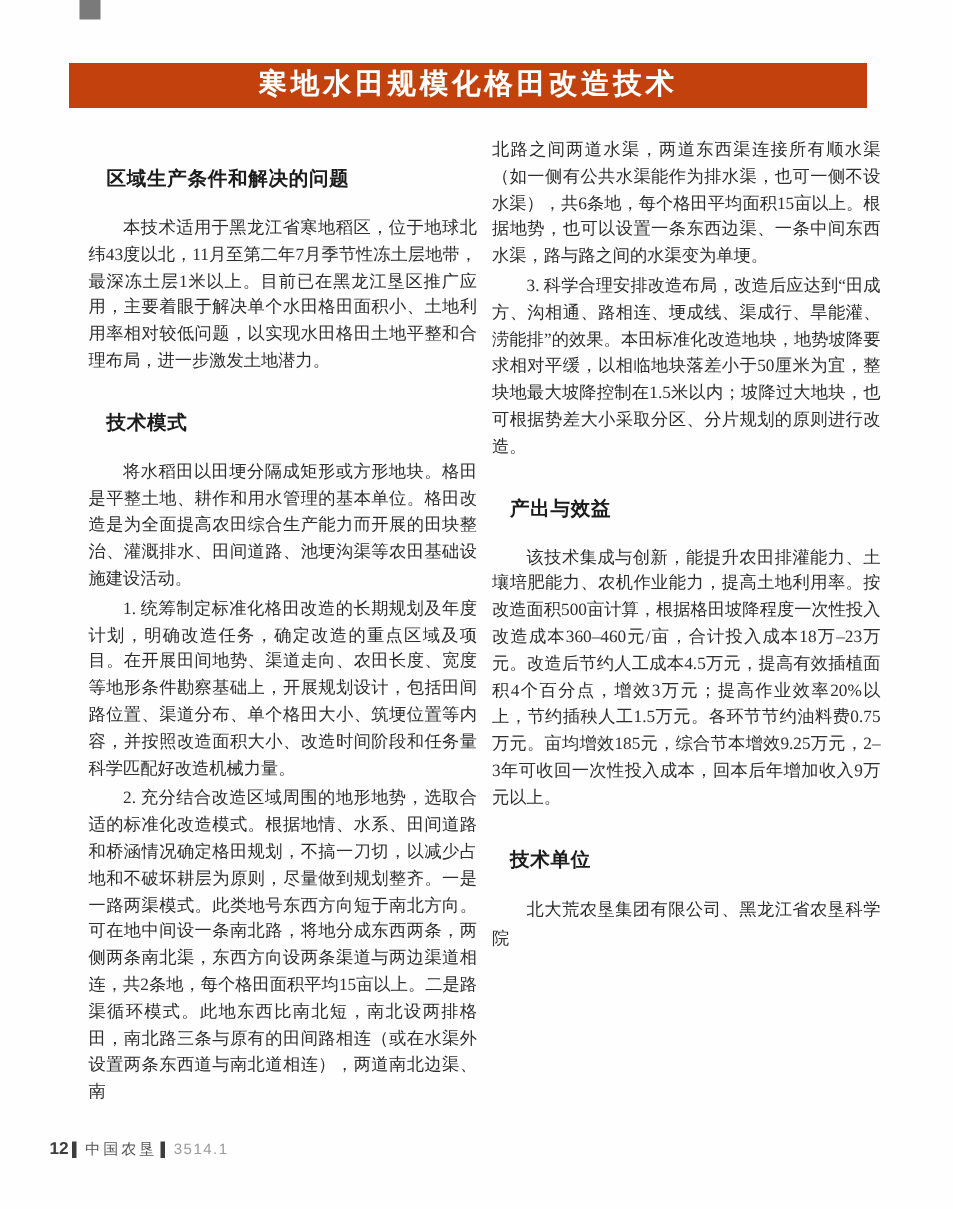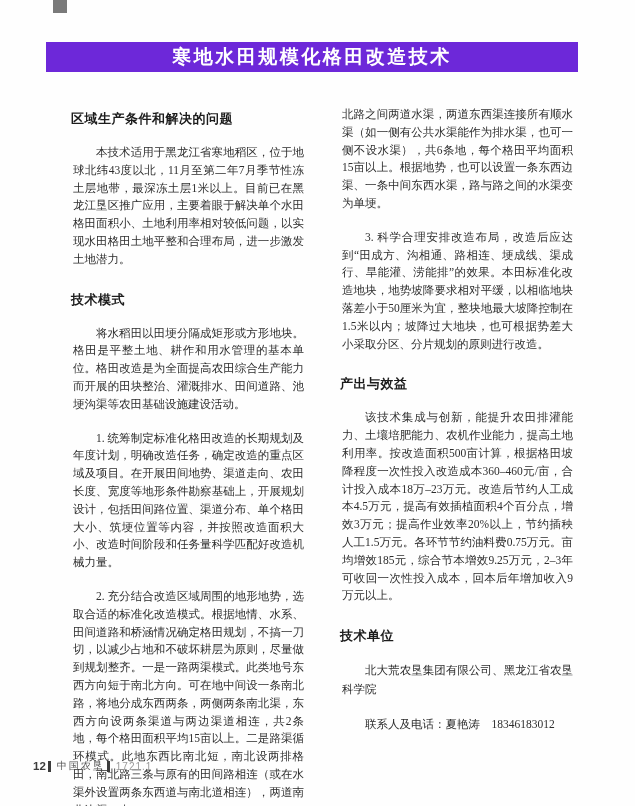--- a/index.html
+++ b/index.html
@@ -11,35 +11,35 @@
     color:#2d2d2d;
     overflow:hidden;
   }
   .corner-mark {
     position:absolute; left:53px; top:0;
     width:14px; height:13px; background:#7a7a7a;
   }
   .title-bar {
     position:absolute; left:46px; top:42px;
     width:532px; height:30px;
-    background:#6d28d9; color:#ffffff;
+    background:#c2410c; color:#ffffff;
     font-family:"Liberation Sans","DejaVu Sans",sans-serif;
     font-weight:bold; font-size:19px; letter-spacing:2.5px;
     text-align:center; line-height:30px;
     white-space:nowrap;
   }
   .col {
     position:absolute; width:263px;
     font-size:11.5px; line-height:17.8px;
     text-align:justify;
     color:#2d2d2d;
   }
   .col-left  { left:57px;  top:112px; }
   .col-right { left:326px; top:90px;  }
-  .col p { margin:16px; text-indent:2em; }
+  .col p { margin:2px; text-indent:2em; }
   .col p.no-indent { text-indent:0; }
   .sec-heading {
     font-family:"Liberation Sans","DejaVu Sans",sans-serif;
     font-size:13px; font-weight:bold; color:#1c1c1c;
     margin:24px 0 18px 14px; line-height:14px;
     letter-spacing:0.5px;
   }
   .sec-heading.first { margin-top:0;font-family:Liberation Serif, serif; }
   .unit-line { margin:0; text-indent:0; line-height:19px; }
   .footer {
@@ -74,24 +74,23 @@
     <p>2. 充分结合改造区域周围的地形地势，选取合适的标准化改造模式。根据地情、水系、田间道路和桥涵情况确定格田规划，不搞一刀切，以减少占地和不破坏耕层为原则，尽量做到规划整齐。一是一路两渠模式。此类地号东西方向短于南北方向。可在地中间设一条南北路，将地分成东西两条，两侧两条南北渠，东西方向设两条渠道与两边渠道相连，共2条地，每个格田面积平均15亩以上。二是路渠循环模式。此地东西比南北短，南北设两排格田，南北路三条与原有的田间路相连（或在水渠外设置两条东西道与南北道相连），两道南北边渠、南</p>
   </div>
 
   <div class="col col-right">
     <p class="no-indent">北路之间两道水渠，两道东西渠连接所有顺水渠（如一侧有公共水渠能作为排水渠，也可一侧不设水渠），共6条地，每个格田平均面积15亩以上。根据地势，也可以设置一条东西边渠、一条中间东西水渠，路与路之间的水渠变为单埂。</p>
     <p>3. 科学合理安排改造布局，改造后应达到“田成方、沟相通、路相连、埂成线、渠成行、旱能灌、涝能排”的效果。本田标准化改造地块，地势坡降要求相对平缓，以相临地块落差小于50厘米为宜，整块地最大坡降控制在1.5米以内；坡降过大地块，也可根据势差大小采取分区、分片规划的原则进行改造。</p>
     <div class="sec-heading">产出与效益</div>
     <p>该技术集成与创新，能提升农田排灌能力、土壤培肥能力、农机作业能力，提高土地利用率。按改造面积500亩计算，根据格田坡降程度一次性投入改造成本360–460元/亩，合计投入成本18万–23万元。改造后节约人工成本4.5万元，提高有效插植面积4个百分点，增效3万元；提高作业效率20%以上，节约插秧人工1.5万元。各环节节约油料费0.75万元。亩均增效185元，综合节本增效9.25万元，2–3年可收回一次性投入成本，回本后年增加收入9万元以上。</p>
     <div class="sec-heading">技术单位</div>
     <p class="unit-line">北大荒农垦集团有限公司、黑龙江省农垦科学院</p>
-    <p class="unit-line">联系人及电话：夏艳涛　18346183012</p>
   </div>
 
   <div class="footer">
     <span class="page-num">12</span>
     <span class="sep"></span>
     <span class="journal">中国农垦</span>
     <span class="sep"></span>
-    <span class="issue">1721.1</span>
+    <span class="issue">3514.1</span>
   </div>
 
 </div>
 
 </body></html>

